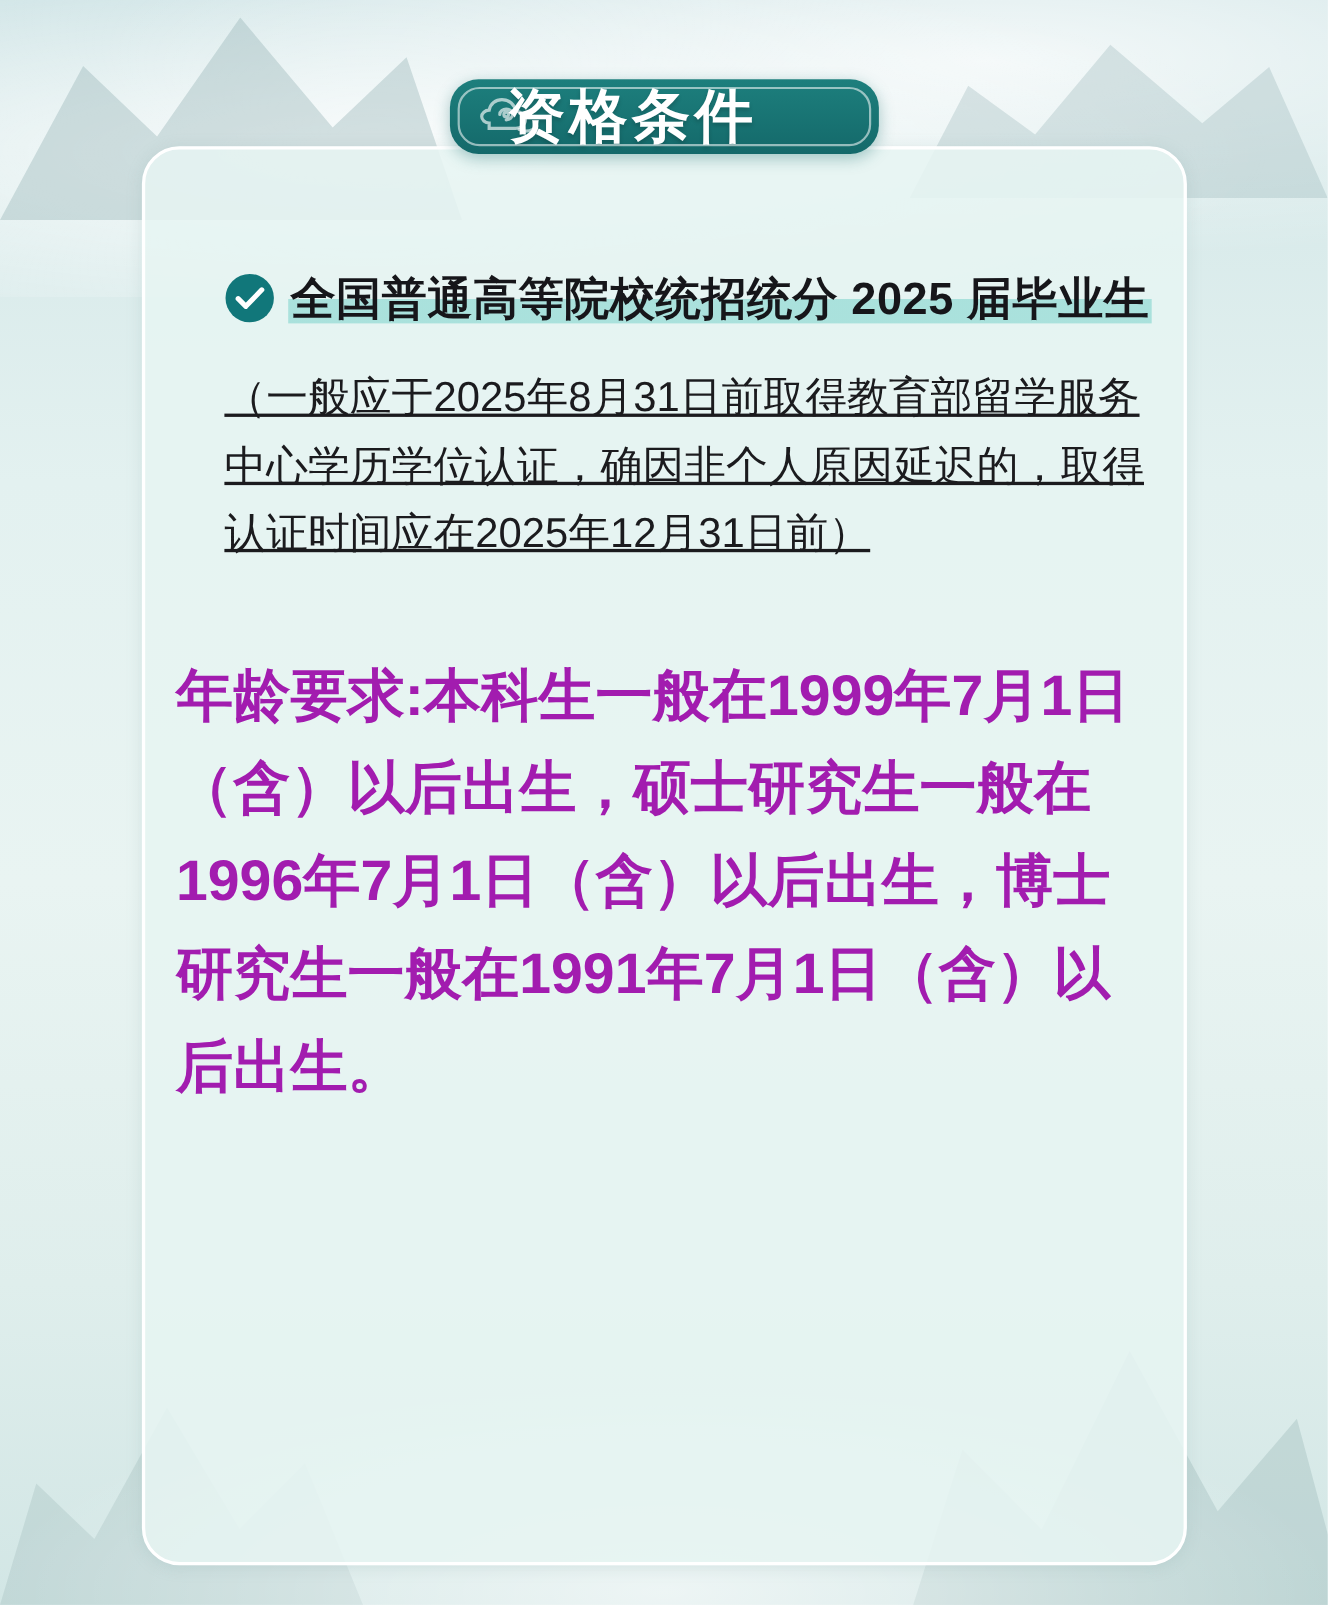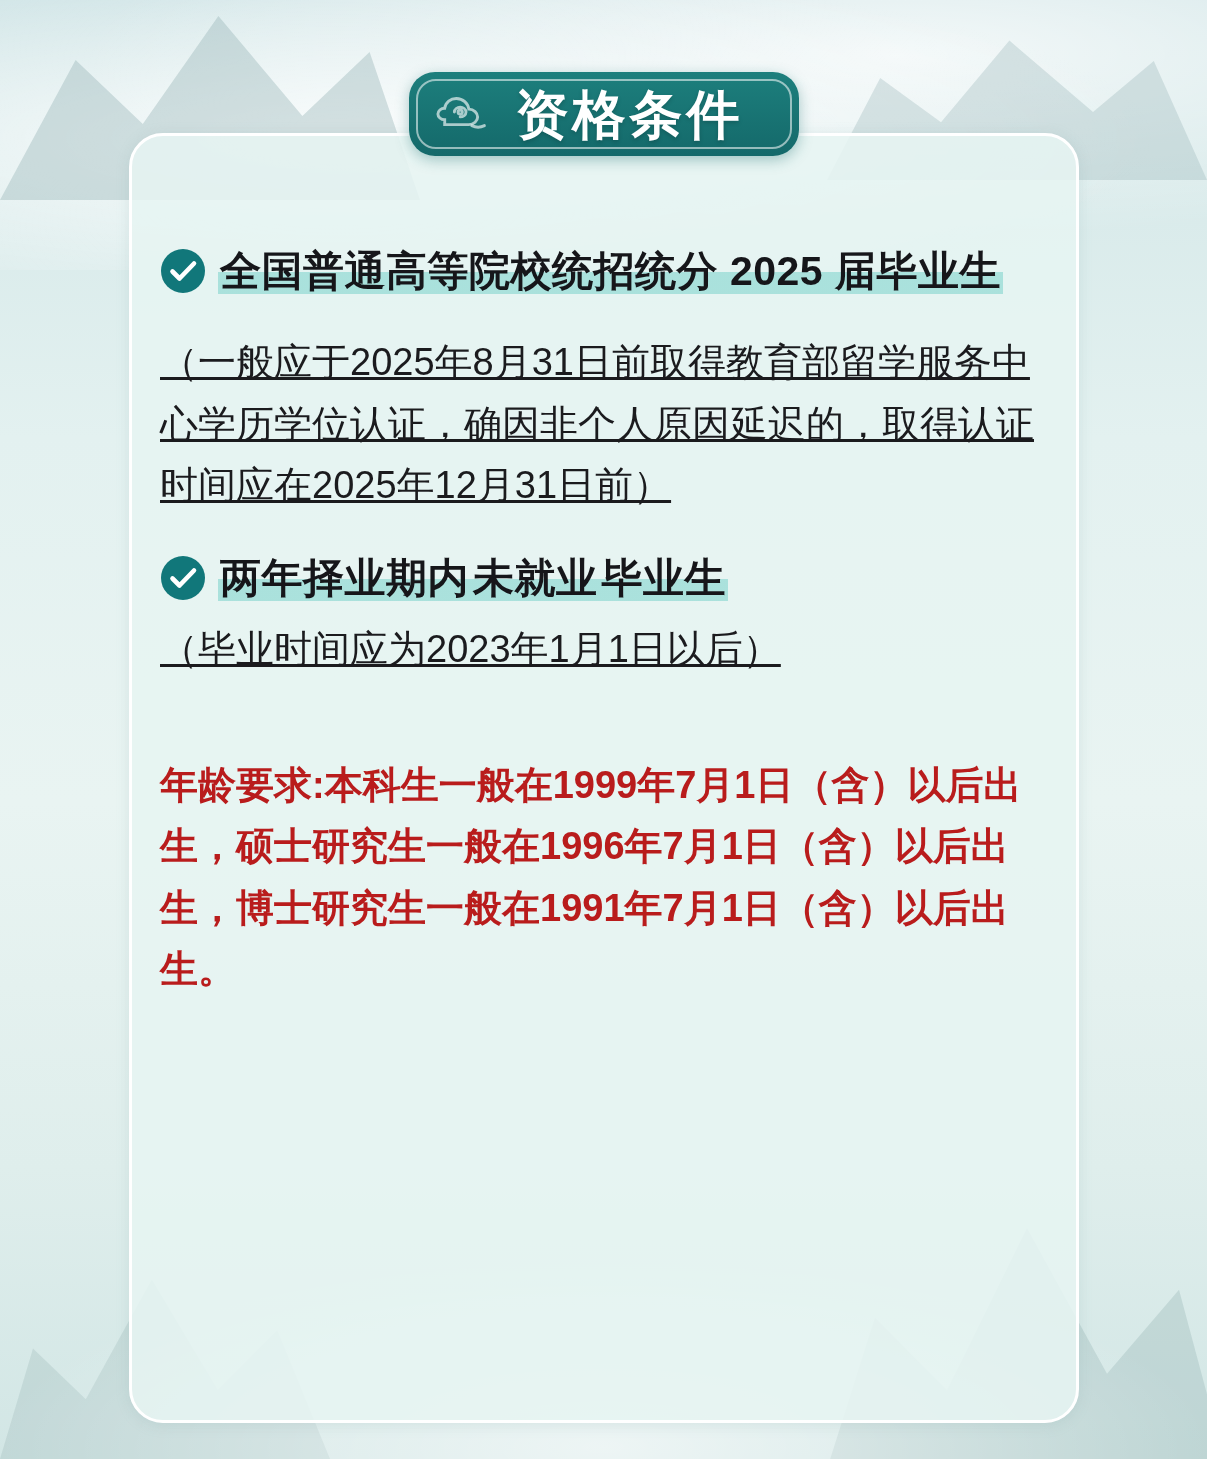--- a/index.html
+++ b/index.html
@@ -74,27 +74,27 @@
     box-sizing: border-box;
   }
 
   
   .title-pill {
     position: absolute;
     left: 50%;
     transform: translateX(-50%);
     top: 72px;
     width: 390px;
-    height: 84px;
+    height: 68px;
     background: linear-gradient(180deg, #1d7f7d 0%, #14696a 100%);
     border-radius: 26px;
     box-shadow: 0 4px 14px rgba(20,105,106,0.35);
     display: flex;
     align-items: center;
-    justify-content: center;
+    justify-content: flex-start;
     z-index: 5;
   }
   .title-pill::after {
     content: "";
     position: absolute;
     inset: 7px;
     border: 2px solid rgba(255,255,255,0.55);
     border-radius: 20px;
     pointer-events: none;
   }
@@ -121,20 +121,21 @@
   .content {
     position: absolute;
     left: 160px;
     top: 240px;
     width: 890px;
     box-sizing: border-box;
   }
 
   .item {
     margin-bottom: 30px;
+    margin-left: 44px;
   }
   .item-line {
     font-size: 41px;
     line-height: 1.52;
     color: #16161a;
     font-weight: 600;
     letter-spacing: 0.5px;
   }
   .check {
     display: inline-block;
@@ -154,23 +155,23 @@
     line-height: 1.62;
     color: #1b1b1e;
     font-weight: 500;
     margin-top: 10px;
     letter-spacing: 0;
     text-decoration: underline;
   }
 
   .age-block {
     margin-top: 74px;
-    font-size: 38px;
+    font-size: 52px;
     line-height: 1.62;
-    color: #b91c1c;
+    color: #a21caf;
     font-weight: 600;
     letter-spacing: 0;
   }
   .age-label { font-weight: 800; }
 </style>
 </head>
 <body>
 
 <div class="bg-wrap">
   <div class="bg-mist-top"></div>
@@ -207,28 +208,17 @@
           <path d="M12.5 23.5 l7 7 l14.5 -15" fill="none" stroke="#ffffff" stroke-width="4.6" stroke-linecap="round" stroke-linejoin="round"></path>
         </svg>
       </span><span class="hl">全国普通高等院校统招统分 2025 届毕业生</span>
     </div>
   </div>
 
   <div class="item">
     <div class="note">（一般应于2025年8月31日前取得教育部留学服务中心学历学位认证，确因非个人原因延迟的，取得认证时间应在2025年12月31日前）</div>
   </div>
 
-  <div class="item">
-    <div class="item-line">
-      <span class="check">
-        <svg viewBox="0 0 46 46" width="46" height="46" aria-hidden="true">
-          <circle cx="23" cy="23" r="22" fill="#11777a"></circle>
-          <path d="M12.5 23.5 l7 7 l14.5 -15" fill="none" stroke="#ffffff" stroke-width="4.6" stroke-linecap="round" stroke-linejoin="round"></path>
-        </svg>
-      </span><span class="hl">两年择业期内</span><span class="hl bold-strong">未就业</span><span class="hl">毕业生</span>
-    </div>
-    <div class="note">（毕业时间应为2023年1月1日以后）</div>
-  </div>
 
   <div class="age-block">
     <span class="age-label">年龄要求:</span><span>本科生一般在1999年7月1日（含）以后出生，硕士研究生一般在1996年7月1日（含）以后出生，博士研究生一般在1991年7月1日（含）以后出生。</span>
   </div>
 </div>
 
 </body></html>

